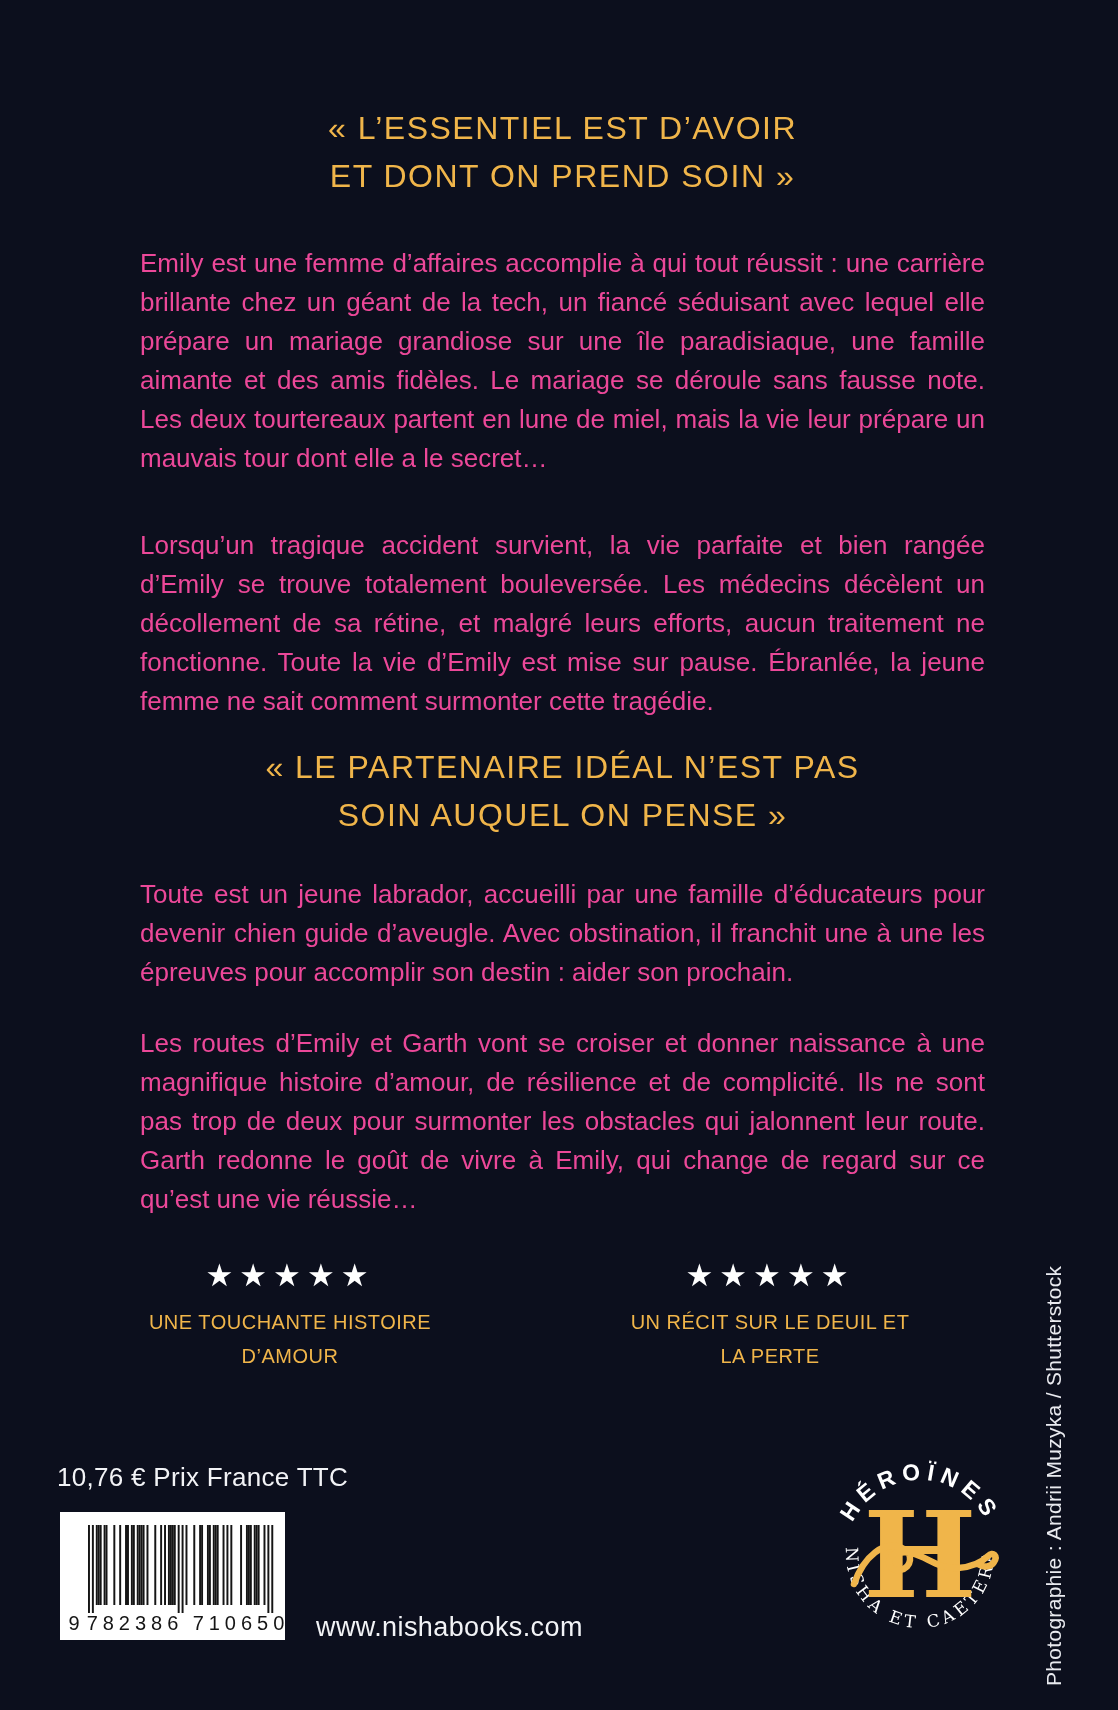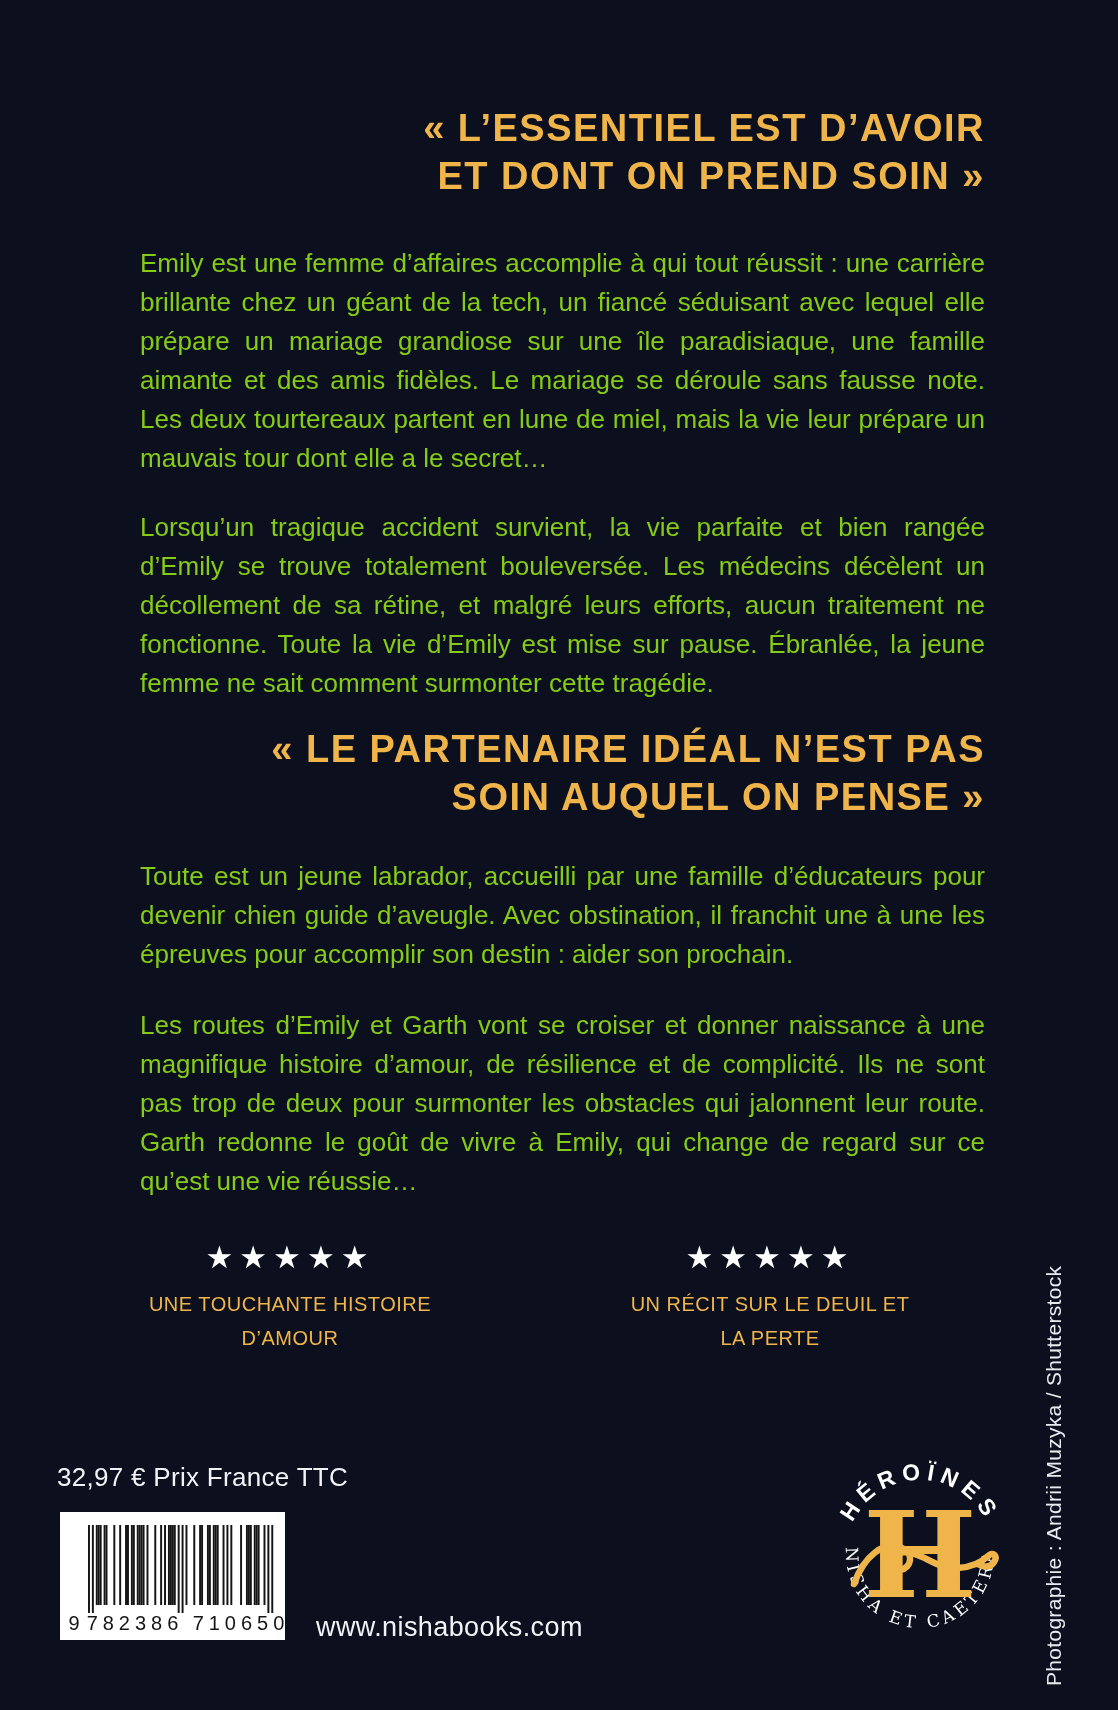--- a/index.html
+++ b/index.html
@@ -4,29 +4,29 @@
 <style>
   html,body { margin:0; padding:0; background:#000; }
   .page {
     position:relative; width:1118px; height:1710px; overflow:hidden;
     background:#0c0f1d; box-sizing:border-box;
     padding:104px 133px 0 140px;
     font-family:"Liberation Sans", sans-serif;
     -webkit-font-smoothing:antialiased;
   }
 
-  .pull-quote { text-align:right; font-size:38px; line-height:48px;
-    letter-spacing:1.5px; font-weight:700; color:#f0b54a; }
+  .pull-quote { text-align:center; font-size:32px; line-height:48px;
+    letter-spacing:1.5px; font-weight:400; color:#f0b54a; }
   .pull-quote span { display:block; }
   .quote-top { margin:0 0 44px 0; }
   .quote-mid { margin:22px 0 0 0; }
 
-  .synopsis p { margin:0; color:#84cc16; font-size:26px; line-height:39px;
+  .synopsis p { margin:0; color:#ec4899; font-size:26px; line-height:39px;
     text-align:justify; font-weight:400; }
-  .synopsis p + p { margin-top:30px; }
+  .synopsis p + p { margin-top:48px; }
   p.para3 { margin-top:36px !important; }
   p.para4 { margin-top:32px !important; }
 
   .reviews { position:relative; margin-top:38px; height:130px; }
   .review-col { position:absolute; top:0; width:300px; text-align:center; }
   .review-col.left  { left:0; }
   .review-col.right { left:480px; }
   .stars { color:#ffffff; font-size:31px; line-height:36px; letter-spacing:6px;
     font-family:"DejaVu Sans", sans-serif; margin-bottom:12px; white-space:nowrap; }
   .review-text { color:#f0b54a; font-size:20px; line-height:34px;
@@ -74,21 +74,21 @@
     <div class="review-col left">
       <div class="stars">★★★★★</div>
       <div class="review-text">UNE TOUCHANTE HISTOIRE D’AMOUR</div>
     </div>
     <div class="review-col right">
       <div class="stars">★★★★★</div>
       <div class="review-text">UN RÉCIT SUR LE DEUIL ET LA PERTE</div>
     </div>
   </div>
 
-  <div class="price">32,97 € Prix France TTC</div>
+  <div class="price">10,76 € Prix France TTC</div>
 
   <div class="barcode-box">
     <svg id="barcode-svg" width="225" height="128" viewBox="0 0 225 128">
       <g id="bars" fill="#151515">
           <rect x="28.00" y="13" width="1.95" height="88"></rect>
           <rect x="31.90" y="13" width="1.95" height="88"></rect>
           <rect x="35.80" y="13" width="1.95" height="80"></rect>
           <rect x="37.75" y="13" width="1.95" height="80"></rect>
           <rect x="39.70" y="13" width="1.95" height="80"></rect>
           <rect x="43.60" y="13" width="1.95" height="80"></rect>

